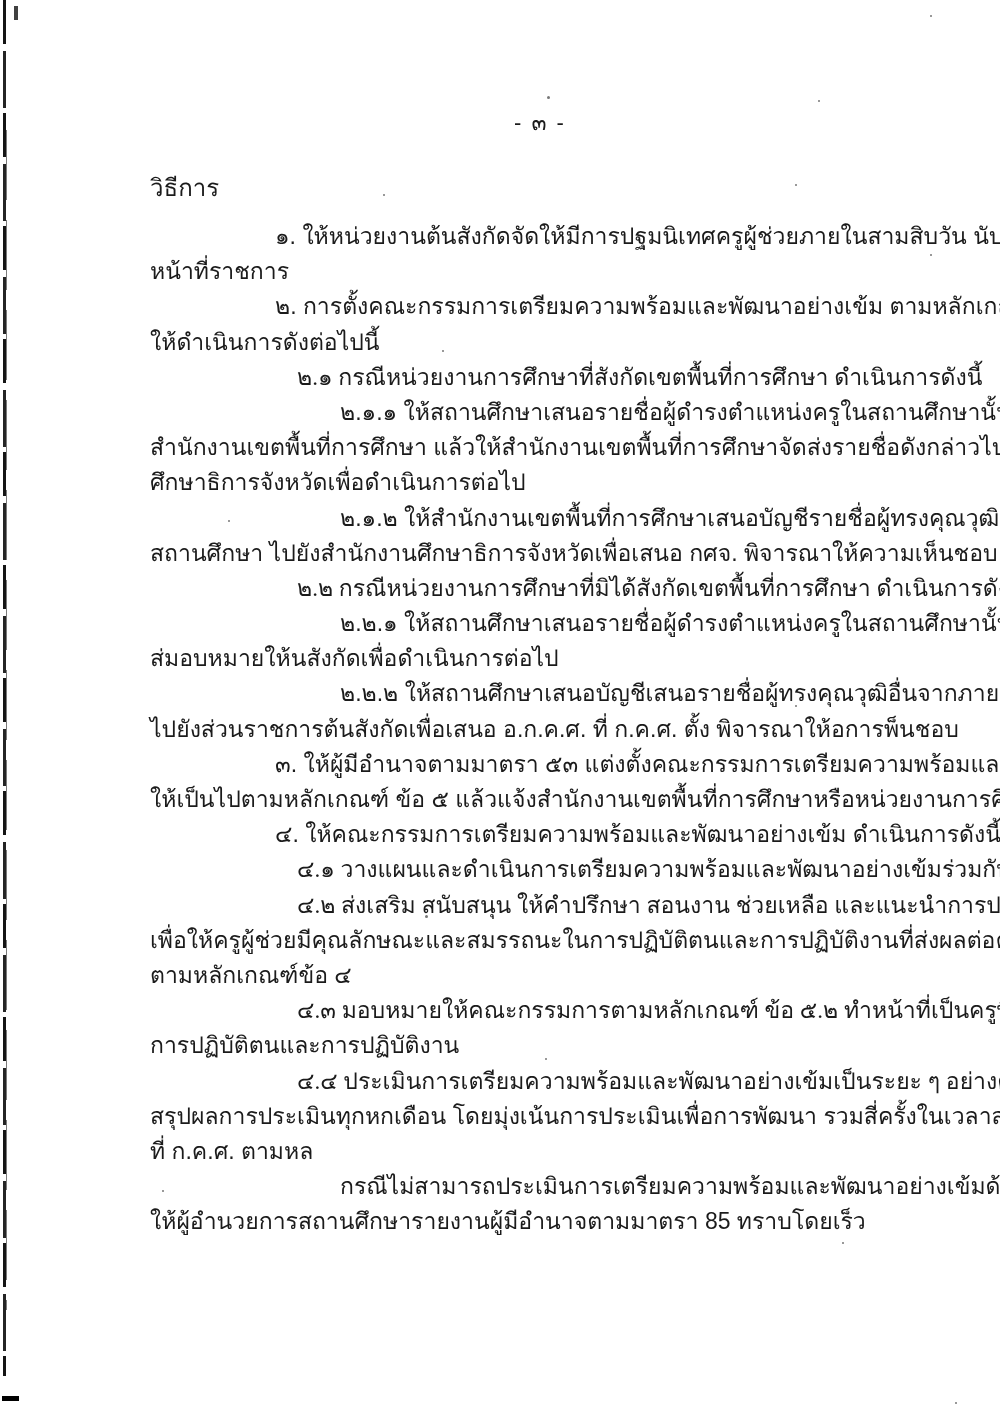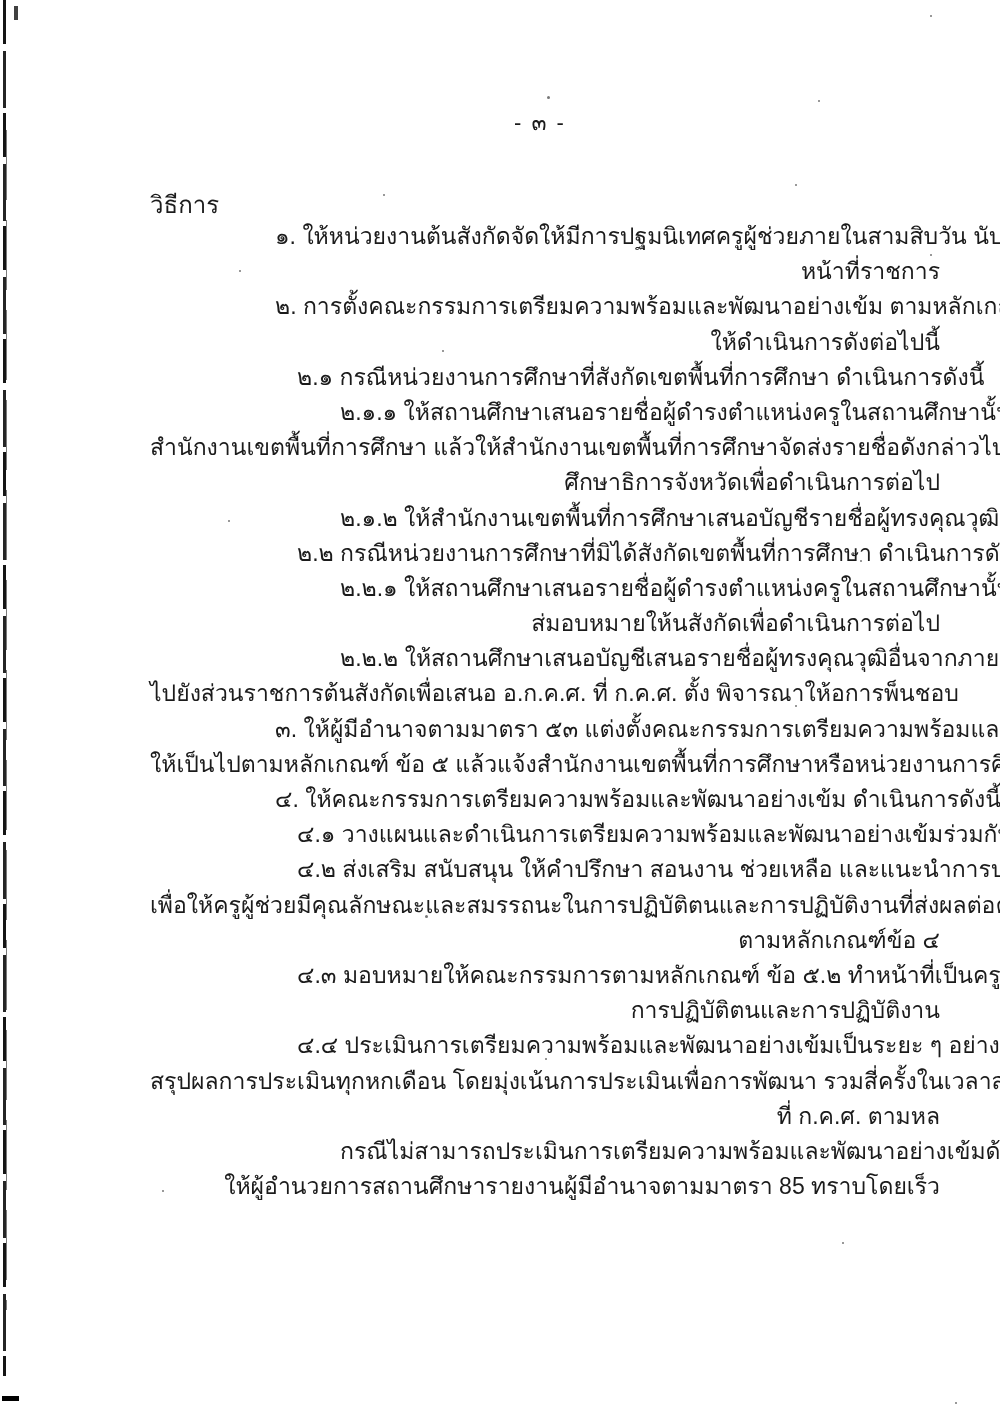--- a/index.html
+++ b/index.html
@@ -66,39 +66,39 @@
     position: absolute;
     top: 105px;
     left: 500px;
     width: 80px;
     text-align: center;
     font-size: 22px;
     letter-spacing: 2px;
   }
   .heading {
     position: absolute;
-    top: 185px;
+    top: 168px;
     left: 150px;
     font-size: 24px;
   }
   .content {
     position: absolute;
     top: 219px;
     left: 150px;
     width: 790px;
   }
   .line {
     font-size: 23px;
     line-height: 35.2px;
     height: 35.2px;
     white-space: nowrap;
   }
-  .ind0 { padding-left: 0; text-align: right; }
+  .ind0 { padding-left: 0; }
   .ind1 { padding-left: 125px; }
-  .ind2 { padding-left: 147px; }
+  .ind2 { padding-left: 147px; font-family: Liberation Serif, serif; }
   .ind3 { padding-left: 190px; }
   .speck {
     position: absolute;
     background: #777;
     border-radius: 50%;
   }
 </style>
 </head>
 <body>
 
@@ -116,20 +116,21 @@
   <div class="content">
     <div class="line ind1">๑. ให้หน่วยงานต้นสังกัดจัดให้มีการปฐมนิเทศครูผู้ช่วยภายในสามสิบวัน นับแต่วันเข้าปฏิบัติ</div>
     <div class="line ind0">หน้าที่ราชการ</div>
     <div class="line ind1">๒. การตั้งคณะกรรมการเตรียมความพร้อมและพัฒนาอย่างเข้ม ตามหลักเกณฑ์ข้อ ๕</div>
     <div class="line ind0">ให้ดำเนินการดังต่อไปนี้</div>
     <div class="line ind2">๒.๑ กรณีหน่วยงานการศึกษาที่สังกัดเขตพื้นที่การศึกษา ดำเนินการดังนี้</div>
     <div class="line ind3">๒.๑.๑  ให้สถานศึกษาเสนอรายชื่อผู้ดำรงตำแหน่งครูในสถานศึกษานั้นไปยัง</div>
     <div class="line ind0">สำนักงานเขตพื้นที่การศึกษา แล้วให้สำนักงานเขตพื้นที่การศึกษาจัดส่งรายชื่อดังกล่าวไปยังสำนักงาน</div>
     <div class="line ind0">ศึกษาธิการจังหวัดเพื่อดำเนินการต่อไป</div>
     <div class="line ind3">๒.๑.๒  ให้สำนักงานเขตพื้นที่การศึกษาเสนอบัญชีรายชื่อผู้ทรงคุณวุฒิอื่นจากภายนอก</div>
+    <div class="line ind0">สถานศึกษา ไปยังสำนักงานศึกษาธิการจังหวัดเพื่อเสนอ กศจ. พิจารณาให้ความเห็นชอบ</div>
     <div class="line ind2">๒.๒ กรณีหน่วยงานการศึกษาที่มิได้สังกัดเขตพื้นที่การศึกษา ดำเนินการดังนี้</div>
     <div class="line ind3">๒.๒.๑  ให้สถานศึกษาเสนอรายชื่อผู้ดำรงตำแหน่งครูในสถานศึกษานั้น ไปยัง</div>
     <div class="line ind0">ส่มอบหมายให้นสังกัดเพื่อดำเนินการต่อไป</div>
     <div class="line ind3">๒.๒.๒  ให้สถานศึกษาเสนอบัญชีเสนอรายชื่อผู้ทรงคุณวุฒิอื่นจากภายนอกสถานศึกษา</div>
     <div class="line ind0">ไปยังส่วนราชการต้นสังกัดเพื่อเสนอ อ.ก.ค.ศ. ที่ ก.ค.ศ. ตั้ง พิจารณาให้อการพ็นชอบ</div>
     <div class="line ind1">๓. ให้ผู้มีอำนาจตามมาตรา ๕๓ แต่งตั้งคณะกรรมการเตรียมความพร้อมและพัฒนาอย่างเข้ม</div>
     <div class="line ind0">ให้เป็นไปตามหลักเกณฑ์ ข้อ ๕ แล้วแจ้งสำนักงานเขตพื้นที่การศึกษาหรือหน่วยงานการศึกษาที่มิได้สังกัด</div>
     <div class="line ind1">๔. ให้คณะกรรมการเตรียมความพร้อมและพัฒนาอย่างเข้ม ดำเนินการดังนี้</div>
     <div class="line ind2">๔.๑ วางแผนและดำเนินการเตรียมความพร้อมและพัฒนาอย่างเข้มร่วมกับครูผู้ช่วย</div>
     <div class="line ind2">๔.๒ ส่งเสริม สนับสนุน ให้คำปรึกษา สอนงาน ช่วยเหลือ และแนะนำการปฏิบัติหน้าที่</div>

